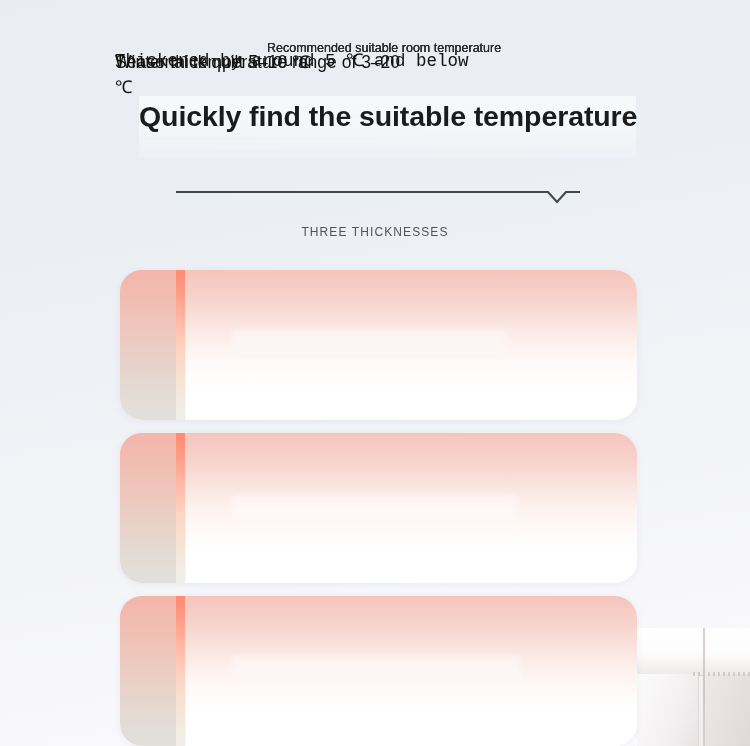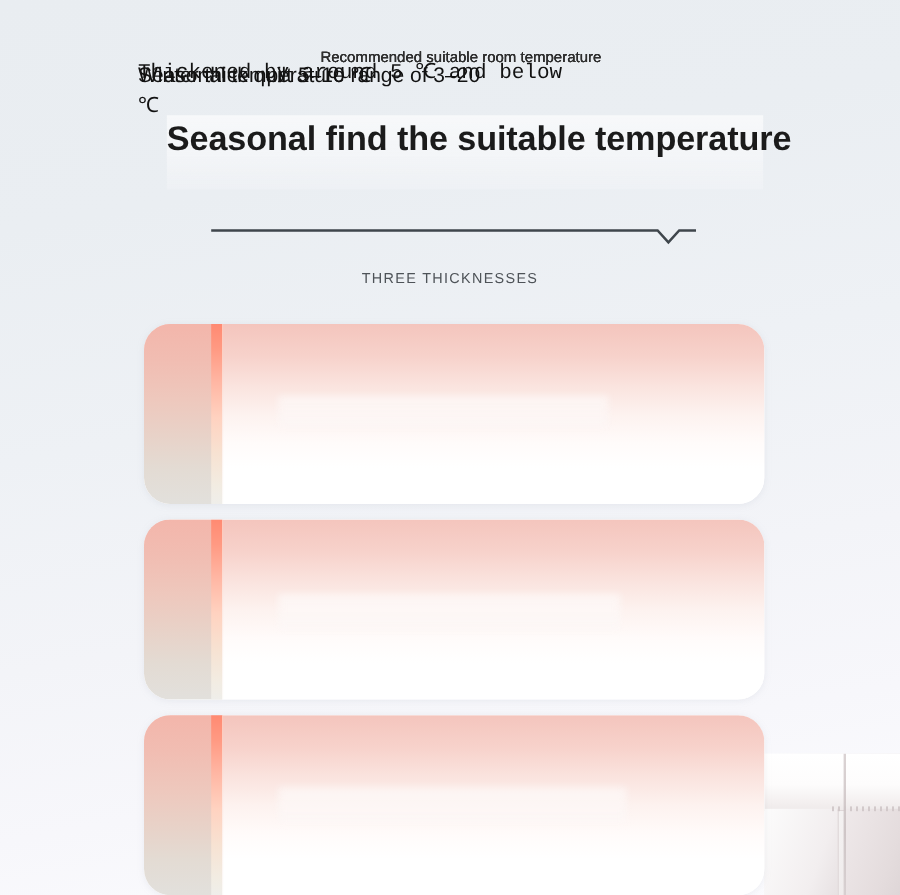--- a/index.html
+++ b/index.html
@@ -229,21 +229,21 @@
 
 <div class="product-photo">
   <div class="quilt-top"></div>
   <div class="quilt-left"></div>
   <div class="quilt-right"></div>
   <div class="quilt-seam-v"></div>
   <div class="quilt-stitch"></div>
 </div>
 
 <div class="title-band"></div>
-<h1 class="page-title">Seasonal find the suitable temperature</h1>
+<h1 class="page-title">Quickly find the suitable temperature</h1>
 
 <div class="divider">
   <svg width="404" height="18" viewBox="0 0 404 18">
     <path d="M0 4 L372 4 L381 14 L390 4 L404 4" fill="none" stroke="#3f464c" stroke-width="2.1" stroke-linecap="square" stroke-linejoin="miter"></path>
   </svg>
 </div>
 
 <div class="subtitle">THREE THICKNESSES</div>
 
 <div class="card card-1">

